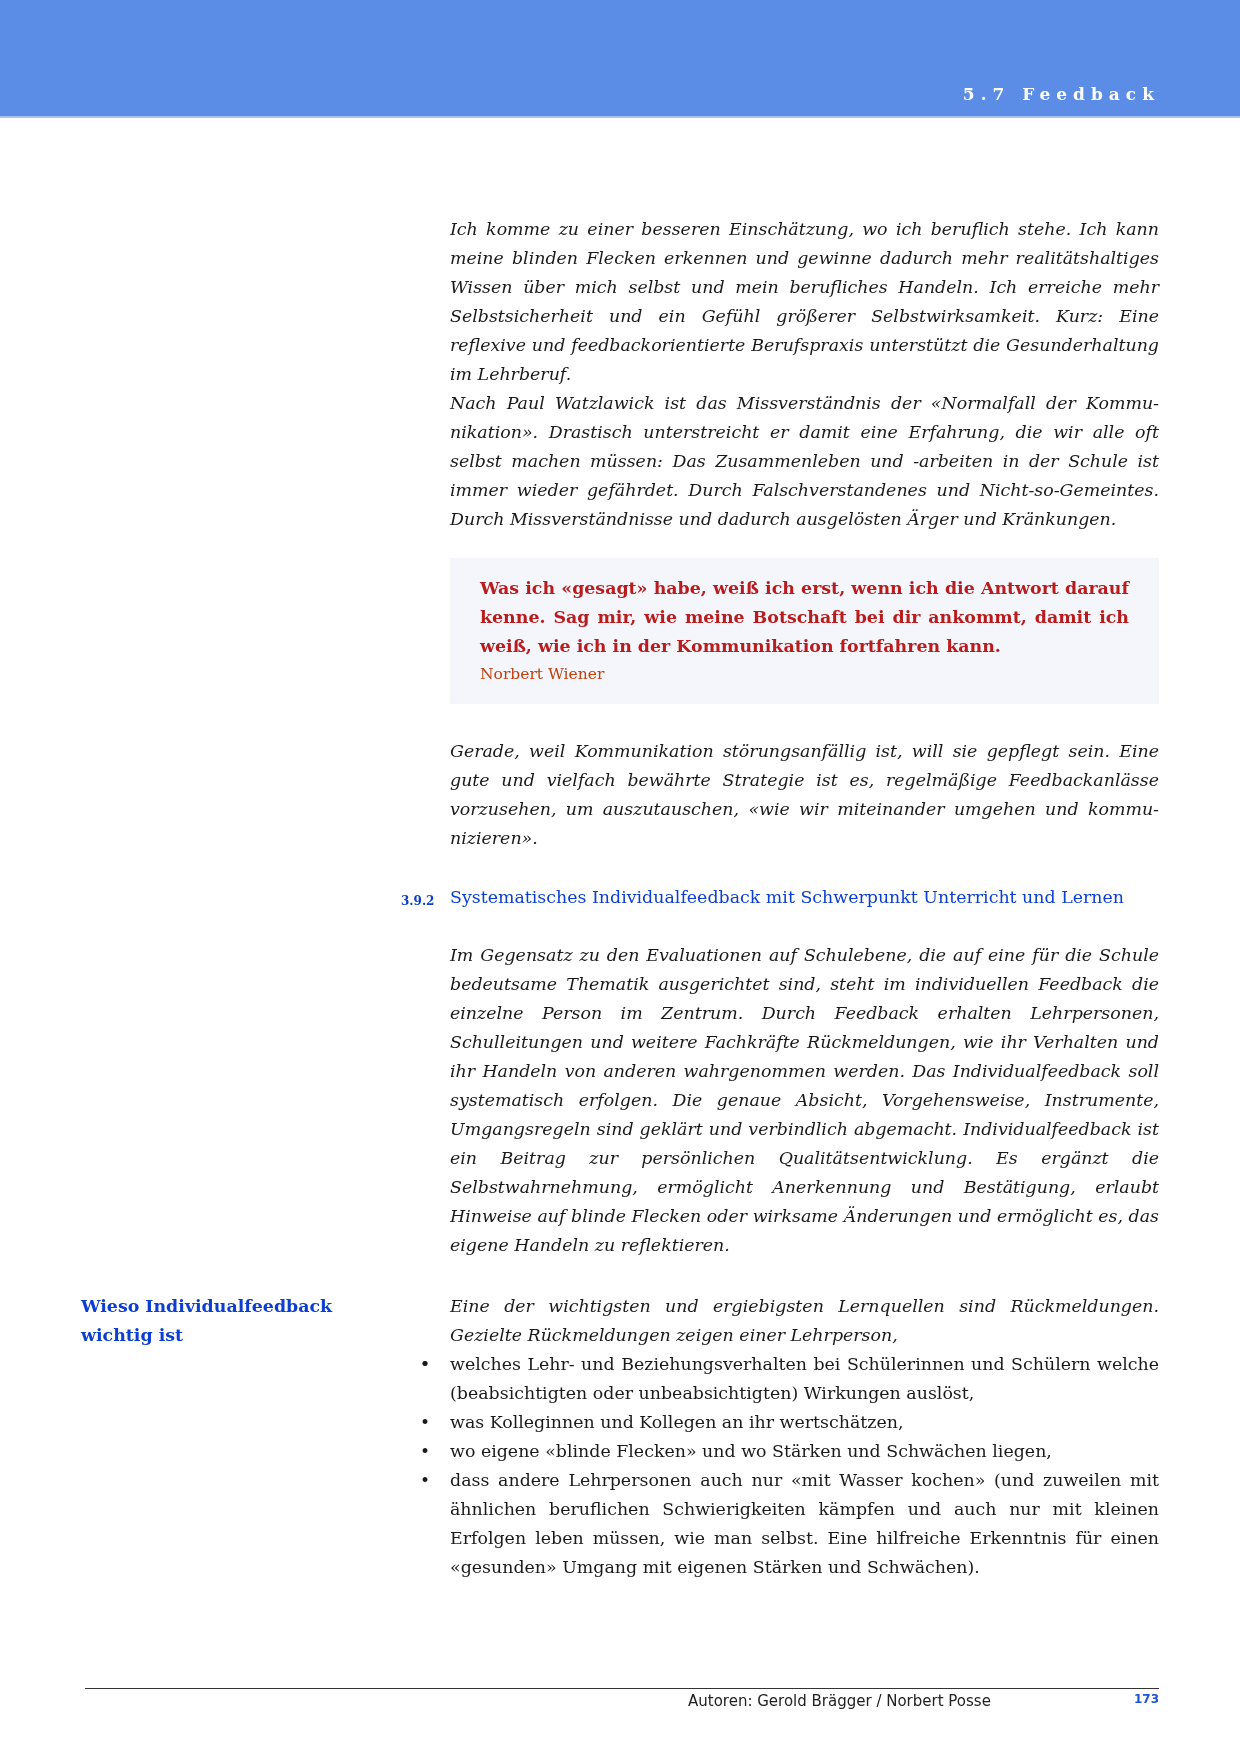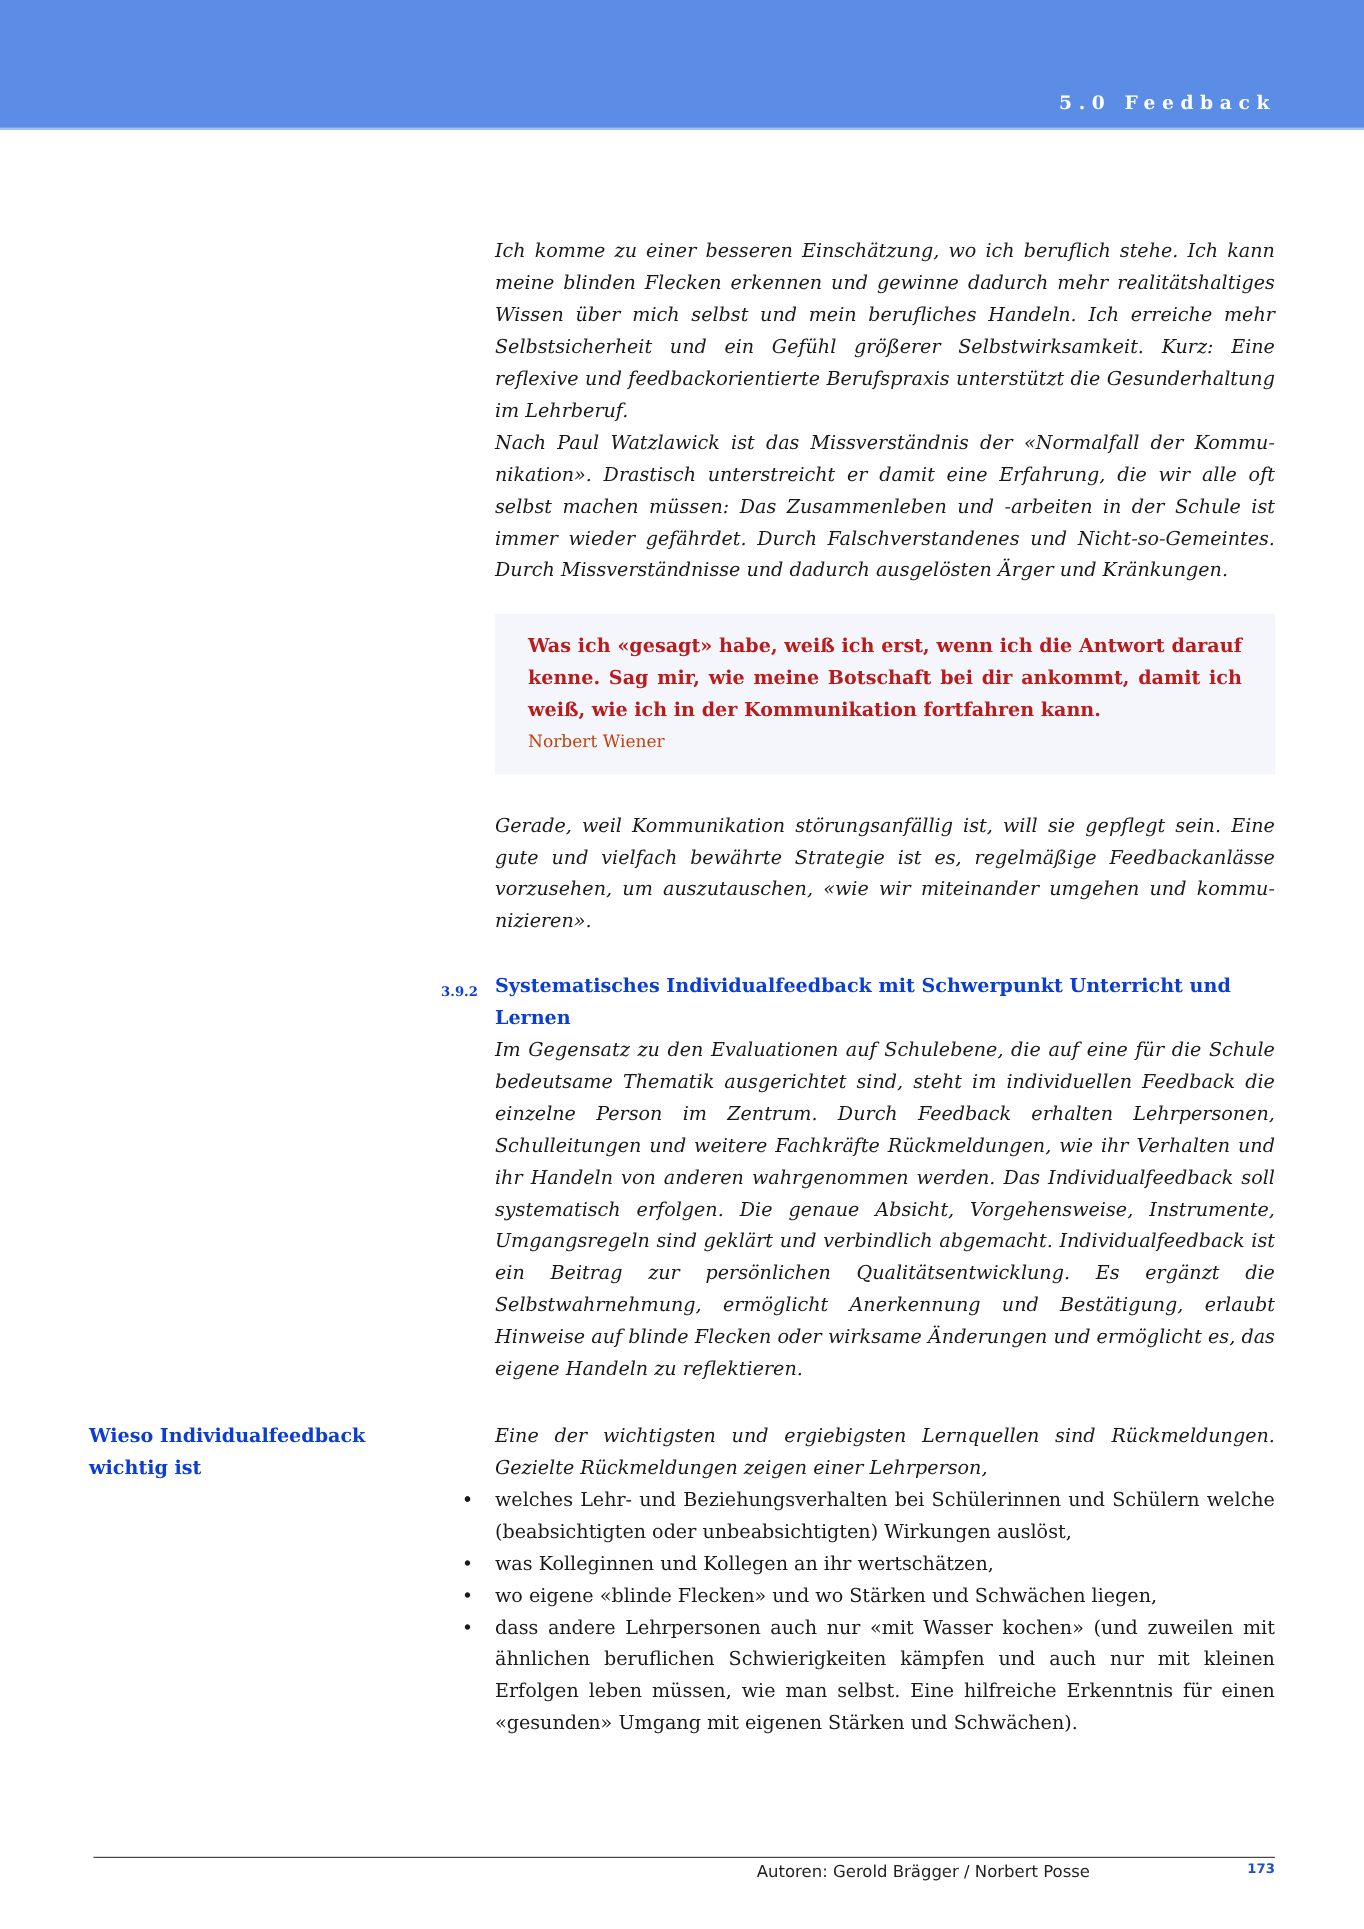--- a/index.html
+++ b/index.html
@@ -15,42 +15,42 @@
   .p1 { position: absolute; top: 215px; }
   .quote-box { position: absolute; left: 450px; top: 558px; width: 709px; height: 146px;
                background: #f4f6fc; box-sizing: border-box; padding: 16px 30px 0 30px; }
   .quote-text { color: #b91c1c; font-weight: bold; font-size: 17.4px; line-height: 29px; margin: 0;
                 text-align: justify; }
   .quote-author { color: #c2410c; font-size: 15.5px; line-height: 26px; margin: 0; }
   .p3 { position: absolute; top: 737px; }
   .section-num { position: absolute; left: 401px; top: 892px; color: #0b3ed1; font-weight: bold;
                  font-size: 12px; line-height: 18px; }
   .section-title { position: absolute; left: 450px; top: 883px; width: 709px; color: #0b3ed1;
-                   font-weight: bold; font-size: 17.4px; line-height: 29px; margin: 0; }
+                   font-weight: normal; font-size: 17.4px; line-height: 29px; margin: 0; }
   .p4 { position: absolute; top: 941px; }
   .margin-note { position: absolute; left: 81px; top: 1292px; width: 300px; color: #0b3ed1;
                  font-weight: bold; font-size: 17.4px; line-height: 29px; margin: 0; }
   .p5 { position: absolute; top: 1292px; }
   .bullets { position: absolute; left: 450px; top: 1350px; width: 709px; list-style: none; margin: 0; padding: 0; }
   .bullets li { position: relative; font-size: 17.4px; line-height: 29px; text-align: justify; }
   .bullet-dot { position: absolute; left: -30px; top: 0; font-size: 17px; }
   .footer-line { position: absolute; left: 85px; top: 1688px; width: 1074px; height: 1px; background: #333; }
   .footer-left { position: absolute; left: 84px; top: 1766px; font-family: "DejaVu Sans", sans-serif;
                  font-size: 15px; font-weight: bold; color: #111; }
   .footer-left .online { color: #3bd42a; font-weight: bold; }
   .footer-authors { position: absolute; left: 688px; top: 1692px; font-family: "DejaVu Sans", sans-serif;
                     font-size: 15px; color: #222; }
   .footer-page { position: absolute; right: 81px; top: 1692px; font-family: "DejaVu Sans", sans-serif;
                  font-size: 12px; color: #1e4fd8; font-weight: bold; }
 </style>
 </head>
 <body>
 
 <div class="header-band">
-  <div class="header-title">5.0 Feedback</div>
+  <div class="header-title">5.7 Feedback</div>
 </div>
 
 <p class="main para p1">Ich komme zu einer besseren Einschätzung, wo ich beruflich stehe. Ich kann meine blinden Flecken erkennen und gewinne dadurch mehr realitätshal­tiges Wissen über mich selbst und mein berufliches Handeln. Ich erreiche mehr Selbstsicherheit und ein Gefühl größerer Selbstwirksamkeit. Kurz: Eine reflexive und feedbackorientierte Berufspraxis unterstützt die Gesund­erhaltung im Lehrberuf.</p>
 <p class="main para" style="position:absolute; top:389px;">Nach Paul Watzlawick ist das Missverständnis der «Normalfall der Kommu­nikation». Drastisch unterstreicht er damit eine Erfahrung, die wir alle oft selbst machen müssen: Das Zusammenleben und -arbeiten in der Schule ist immer wieder gefährdet. Durch Falschverstandenes und Nicht-so-Gemeintes. Durch Missverständnisse und dadurch ausgelösten Ärger und Kränkungen.</p>
 
 <div class="quote-box">
   <p class="quote-text">Was ich «gesagt» habe, weiß ich erst, wenn ich die Antwort da­rauf kenne. Sag mir, wie meine Botschaft bei dir ankommt, da­mit ich weiß, wie ich in der Kommunikation fortfahren kann.</p>
   <p class="quote-author">Norbert Wiener</p>
 </div>
 

